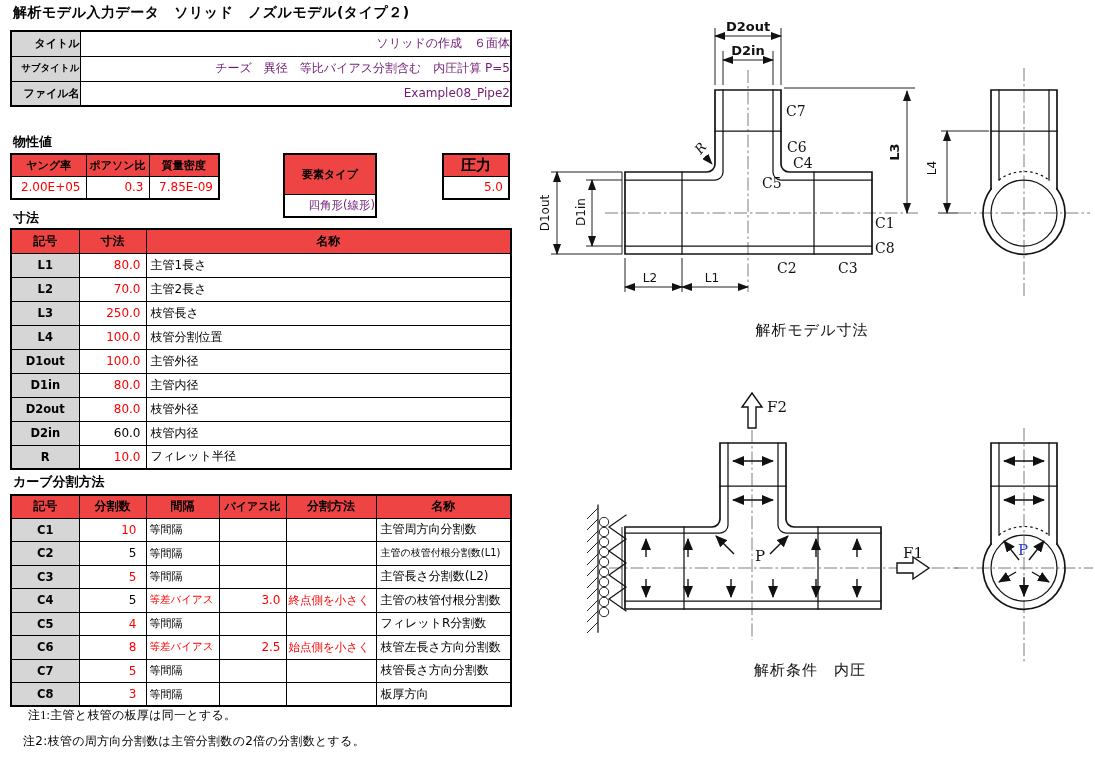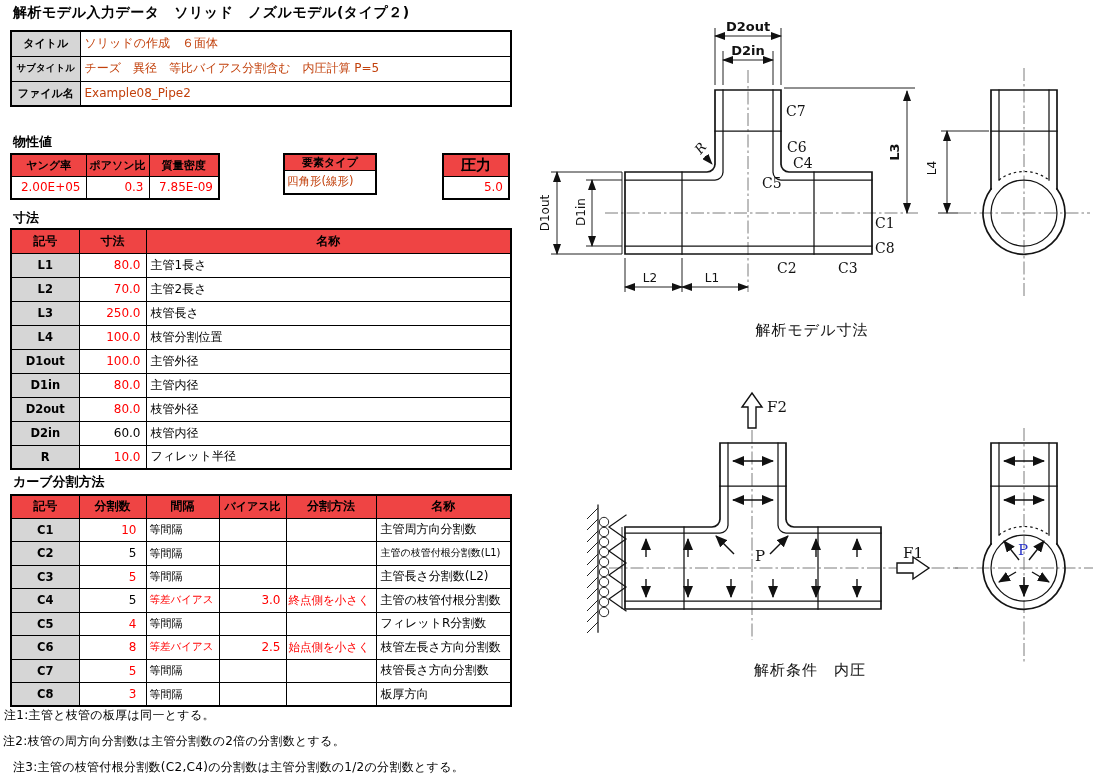--- a/index.html
+++ b/index.html
@@ -6,23 +6,23 @@
   body{width:1095px;height:781px;position:relative;overflow:hidden;
        font-family:"DejaVu Sans","Liberation Sans",sans-serif;color:#000;}
   #root{position:absolute;inset:0;}
   .abs{position:absolute;}
   .h-title{font-size:14px;font-weight:bold;letter-spacing:.5px;}
   .h-sec{font-size:13px;font-weight:bold;}
   table{border-collapse:collapse;table-layout:fixed;}
   table.frame{border:2px solid #000;}
   td,th{border:1.4px solid #000;padding:0;overflow:hidden;white-space:nowrap;}
   th{background:#ef4444;font-size:12px;font-weight:bold;text-align:center;}
-  .lbl{background:#d6d6d6;font-size:11px;font-weight:bold;text-align:center;}
+  .lbl{background:#d6d6d6;font-size:11px;font-weight:bold;text-align:right;}
   .lbl.sm{font-size:9.5px;}
-  .val{color:#c2410c;font-size:12px;text-align:left;padding-left:4px;}
+  .val{color:#701a75;font-size:12px;text-align:right;padding-left:4px;}
   .num{font-size:12px;text-align:right;padding-right:5px;color:#f00;}
   .num.blk{color:#000;}
   .cnt{font-size:12px;text-align:right;padding-right:9px;color:#f00;}
   .cnt.blk{color:#000;}
   .itv{font-size:11px;text-align:left;padding-left:3px;}
   .itv.red{color:#f00;font-size:10.5px;}
   .bias{font-size:12px;text-align:right;padding-right:5px;color:#f00;}
   .mth{font-size:11.5px;text-align:left;padding-left:2px;color:#f00;}
   .nm{font-size:12px;text-align:left;padding-left:4px;}
   .nm.small{font-size:10px;}
@@ -84,21 +84,21 @@
         </tr>
     <tr style="height:23px">
       <td class="num">2.00E+05</td>
       <td class="num">0.3</td>
       <td class="num">7.85E-09</td>
         </tr>
   </tbody>
     </table>
   <table class="abs frame" style="left:283px;top:153px;width:94px;">
     <tbody>
-        <tr style="height:16px">
+        <tr style="height:40px">
           <th style="font-size:11px">要素タイプ</th>
         </tr>
     <tr style="height:23px">
           <td class="val" style="padding-left:2px;font-size:11.5px">四角形(線形)</td>
         </tr>
   </tbody>
     </table>
   <table class="abs frame" style="left:442px;top:153px;width:68px;">
     <tbody>
         <tr style="height:22px">
@@ -250,23 +250,22 @@
           <td class="sym">C8</td>
           <td class="cnt">3</td>
           <td class="itv">等間隔</td>
           <td class="bias"></td>
           <td class="mth"></td>
           <td class="nm">板厚方向</td>
         </tr>
   </tbody>
     </table>
 
-  <div class="abs note" style="left:4px;top:707px;">注1:主管と枝管の板厚は同一とする。</div>
-  <div class="abs note" style="left:3px;top:733px;">注2:枝管の周方向分割数は主管分割数の2倍の分割数とする。</div>
-  <div class="abs note" style="left:13px;top:759px;">注3:主管の枝管付根分割数(C2,C4)の分割数は主管分割数の1/2の分割数とする。</div>
+  <div class="abs note" style="left:28px;top:707px;font-family:Liberation Serif, serif;">注1:主管と枝管の板厚は同一とする。</div>
+  <div class="abs note" style="left:23px;top:733px;">注2:枝管の周方向分割数は主管分割数の2倍の分割数とする。</div>
 
   <svg class="abs" style="left:540px;top:0;" width="555" height="781" viewBox="540 0 555 781">
     <defs>
       <marker id="mA" markerWidth="11" markerHeight="8" refX="10" refY="4" orient="auto-start-reverse" markerUnits="userSpaceOnUse">
           <path d="M0,0L11,4L0,8Z" fill="#111"></path>
         </marker>
       <marker id="mB" markerWidth="12" markerHeight="10" refX="11" refY="5" orient="auto-start-reverse" markerUnits="userSpaceOnUse">
           <path d="M0,0L12,5L0,10Z" fill="#111"></path>
         </marker>
     </defs>

